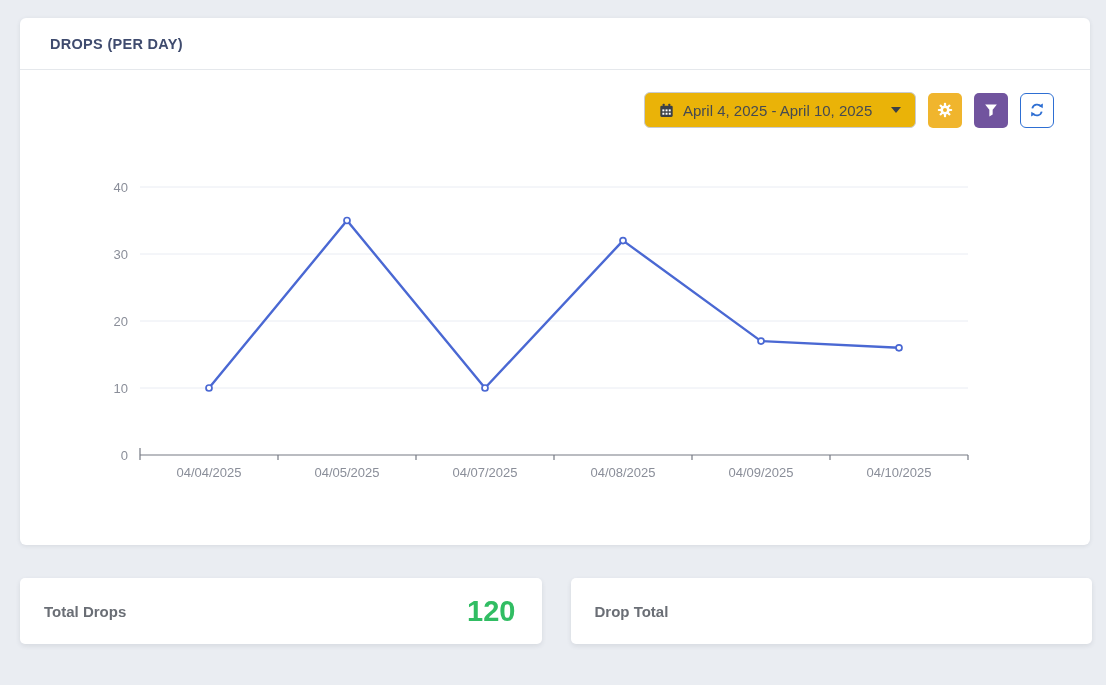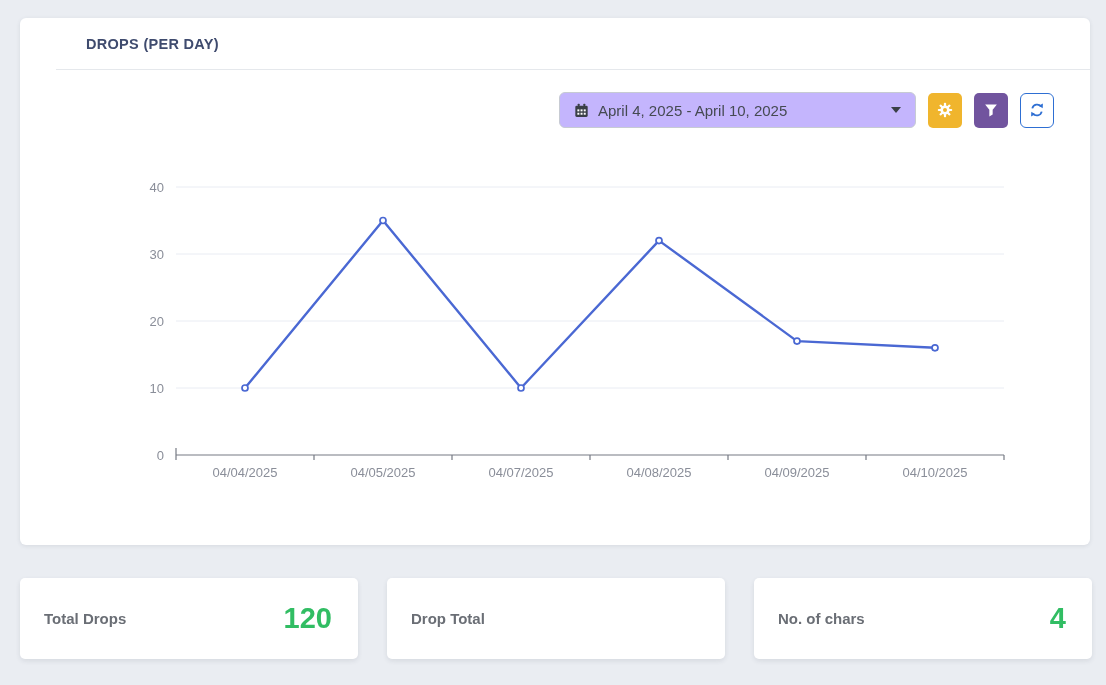--- a/index.html
+++ b/index.html
@@ -8,21 +8,20 @@
     background:#eaedf2;
     font-family:"Liberation Sans", sans-serif;
     overflow:hidden;
   }
   .chart-card {
     margin:18px 16px 0 20px;
     background:#fff;
     border-radius:6px;
     box-shadow:0 1px 4px rgba(40,50,70,.10);
     height:527px;
-    padding-left:36px;
   }
   .chart-card-header {
     padding:17px 30px 16px 30px;
     border-bottom:1px solid #e5e8ec;
   }
   .chart-card-title {
     font-size:14.5px;
     font-weight:bold;
     color:#3f4b6e;
     letter-spacing:.3px;
@@ -31,25 +30,25 @@
   .toolbar {
     display:flex;
     justify-content:flex-end;
     align-items:center;
     gap:12px;
   }
   .date-picker {
     display:flex;
     align-items:center;
     gap:9px;
-    background:#c4b5fd;
+    background:#eab308;
     border:1px solid #c7cbd3;
     border-radius:6px;
     height:36px;
-    width:357px;
+    width:272px;
     padding:0 14px;
     cursor:pointer;
   }
   .date-picker-text {
     font-size:15px;
     color:#454a52;
     flex:1;
   }
   .caret-down {
     width:0; height:0;
@@ -71,21 +70,21 @@
   .btn-refresh  { background:#fff; border:1.5px solid #2e6fd3; border-radius:6px; }
   .chart-wrap { margin:39px 0 0 15px; }
   svg text { font-family:"Liberation Sans", sans-serif; }
   .stats-row {
     display:flex;
     gap:29px;
     margin:33px 14px 0 20px;
   }
   .stat-card {
     flex:1;
-    height:81px;
+    height:66px;
     background:#fff;
     border-radius:5px;
     box-shadow:0 2px 5px rgba(40,50,70,.10);
     display:flex;
     align-items:center;
     justify-content:space-between;
     padding:0 26px 0 24px;
   }
   .stat-label {
     font-size:15px;
@@ -196,17 +195,13 @@
 </div>
 
 <div class="stats-row">
   <div class="stat-card">
     <span class="stat-label">Total Drops</span>
     <span class="stat-value">120</span>
   </div>
   <div class="stat-card">
     <span class="stat-label">Drop Total</span>
   </div>
-  <div class="stat-card">
-    <span class="stat-label">No. of chars</span>
-    <span class="stat-value">4</span>
-  </div>
 </div>
 
 </body></html>

